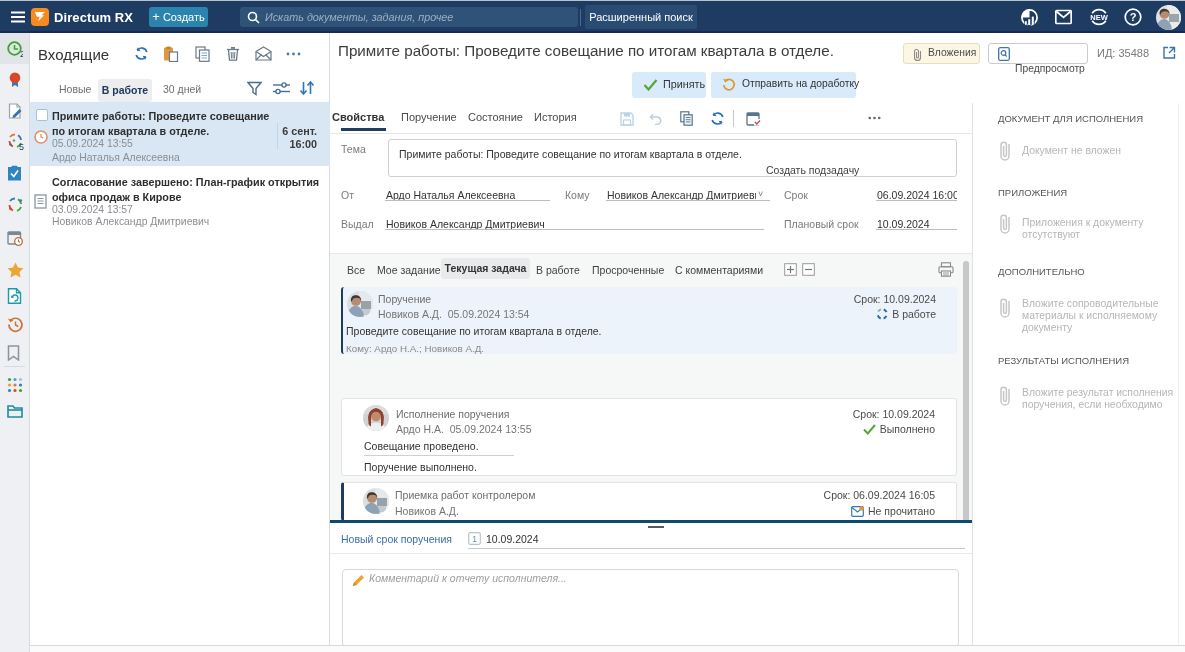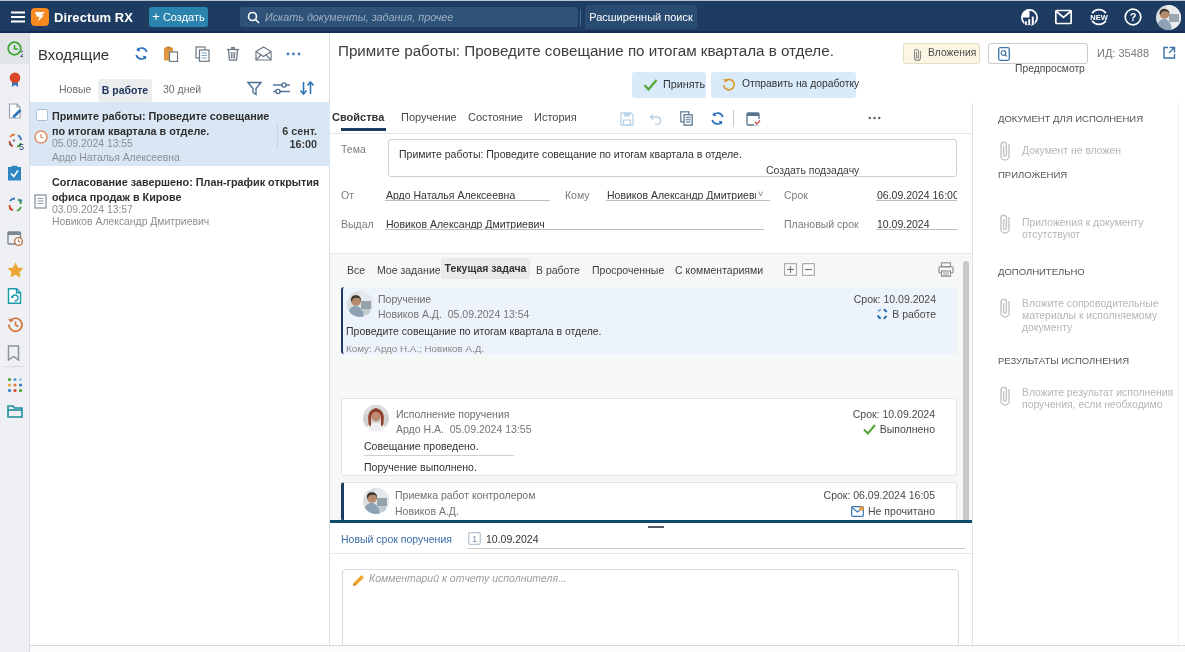--- a/index.html
+++ b/index.html
@@ -576,21 +576,21 @@
     </div>
   </div>
 </div>
 <div id="rightpanel">
   <div class="abs" style="left:205px;top:0;width:1px;height:542px;background:#f0f0f1;"></div>
   <div class="hd" style="top:10px;">ДОКУМЕНТ ДЛЯ ИСПОЛНЕНИЯ</div>
   <svg style="top:36px;" width="12" height="23" viewBox="0 0 12 23">
       <path d="M10 5 L10 17 A4 4 0 0 1 2 17 L2 6 A2.7 2.7 0 0 1 7.4 6 L7.4 16 A1.4 1.4 0 0 1 4.6 16 L4.6 7" fill="none" stroke="#c6c6c6" stroke-width="1.5"></path>
     </svg>
   <div class="hint" style="top:42px;">Документ не вложен</div>
-  <div class="hd" style="top:66px;">ПРИЛОЖЕНИЯ</div>
+  <div class="hd" style="top:84px;">ПРИЛОЖЕНИЯ</div>
   <svg style="top:109px;" width="12" height="23" viewBox="0 0 12 23">
       <path d="M10 5 L10 17 A4 4 0 0 1 2 17 L2 6 A2.7 2.7 0 0 1 7.4 6 L7.4 16 A1.4 1.4 0 0 1 4.6 16 L4.6 7" fill="none" stroke="#c6c6c6" stroke-width="1.5"></path>
     </svg>
   <div class="hint" style="top:114px;">Приложения к документу<br>отсутствуют</div>
   <div class="hd" style="top:163px;">ДОПОЛНИТЕЛЬНО</div>
   <svg style="top:193px;" width="12" height="23" viewBox="0 0 12 23">
       <path d="M10 5 L10 17 A4 4 0 0 1 2 17 L2 6 A2.7 2.7 0 0 1 7.4 6 L7.4 16 A1.4 1.4 0 0 1 4.6 16 L4.6 7" fill="none" stroke="#c6c6c6" stroke-width="1.5"></path>
     </svg>
   <div class="hint" style="top:195px;">Вложите сопроводительные<br>материалы к исполняемому<br>документу</div>
   <div class="hd" style="top:252px;">РЕЗУЛЬТАТЫ ИСПОЛНЕНИЯ</div>

